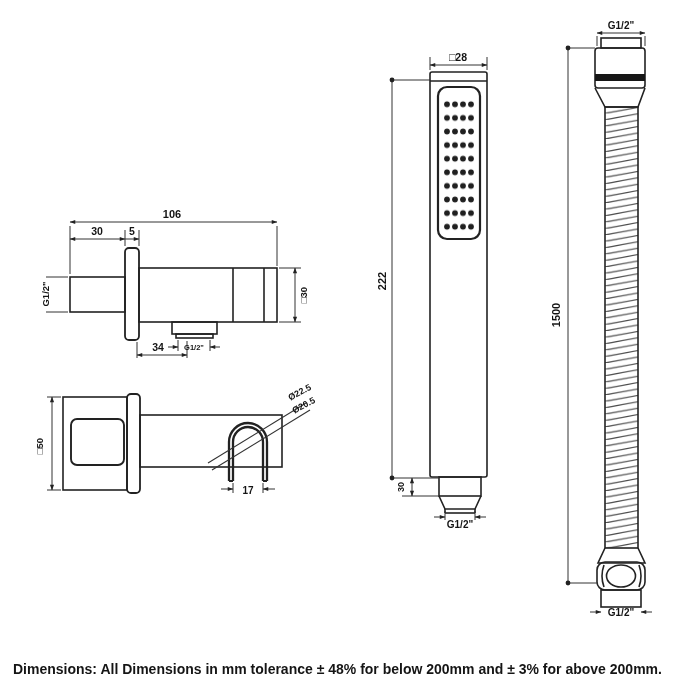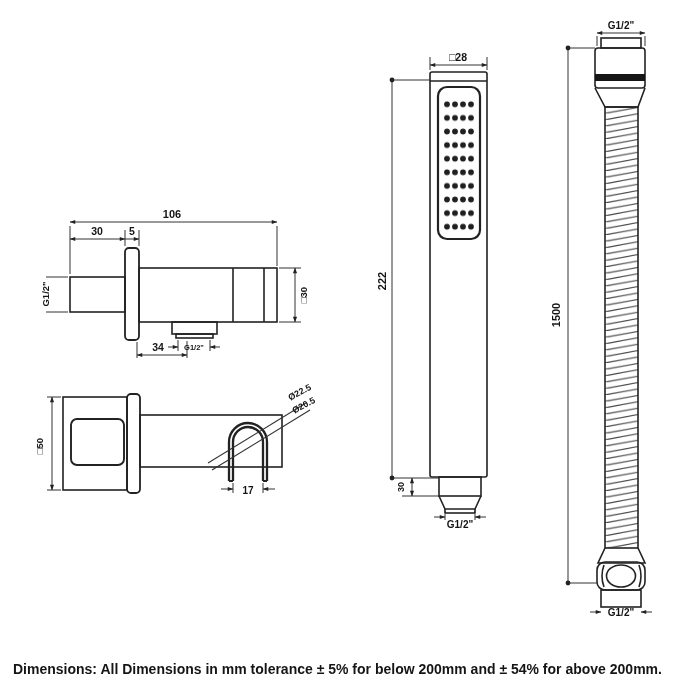--- a/index.html
+++ b/index.html
@@ -171,15 +171,15 @@
     </g>
 
     <g stroke="none" fill="#141414">
       <text x="621" y="29" font-size="10" text-anchor="middle">G1/2"</text>
       <text transform="translate(560,315) rotate(-90)" font-size="11" text-anchor="middle">1500</text>
       <text x="621" y="616" font-size="10" text-anchor="middle">G1/2"</text>
     </g>
   </g>
 </svg>
 
-<div class="caption">Dimensions: All Dimensions in mm tolerance ± 5% for below 200mm and ± 54% for above 200mm.</div>
+<div class="caption">Dimensions: All Dimensions in mm tolerance ± 48% for below 200mm and ± 3% for above 200mm.</div>
 
 </div>
 
 </body></html>

